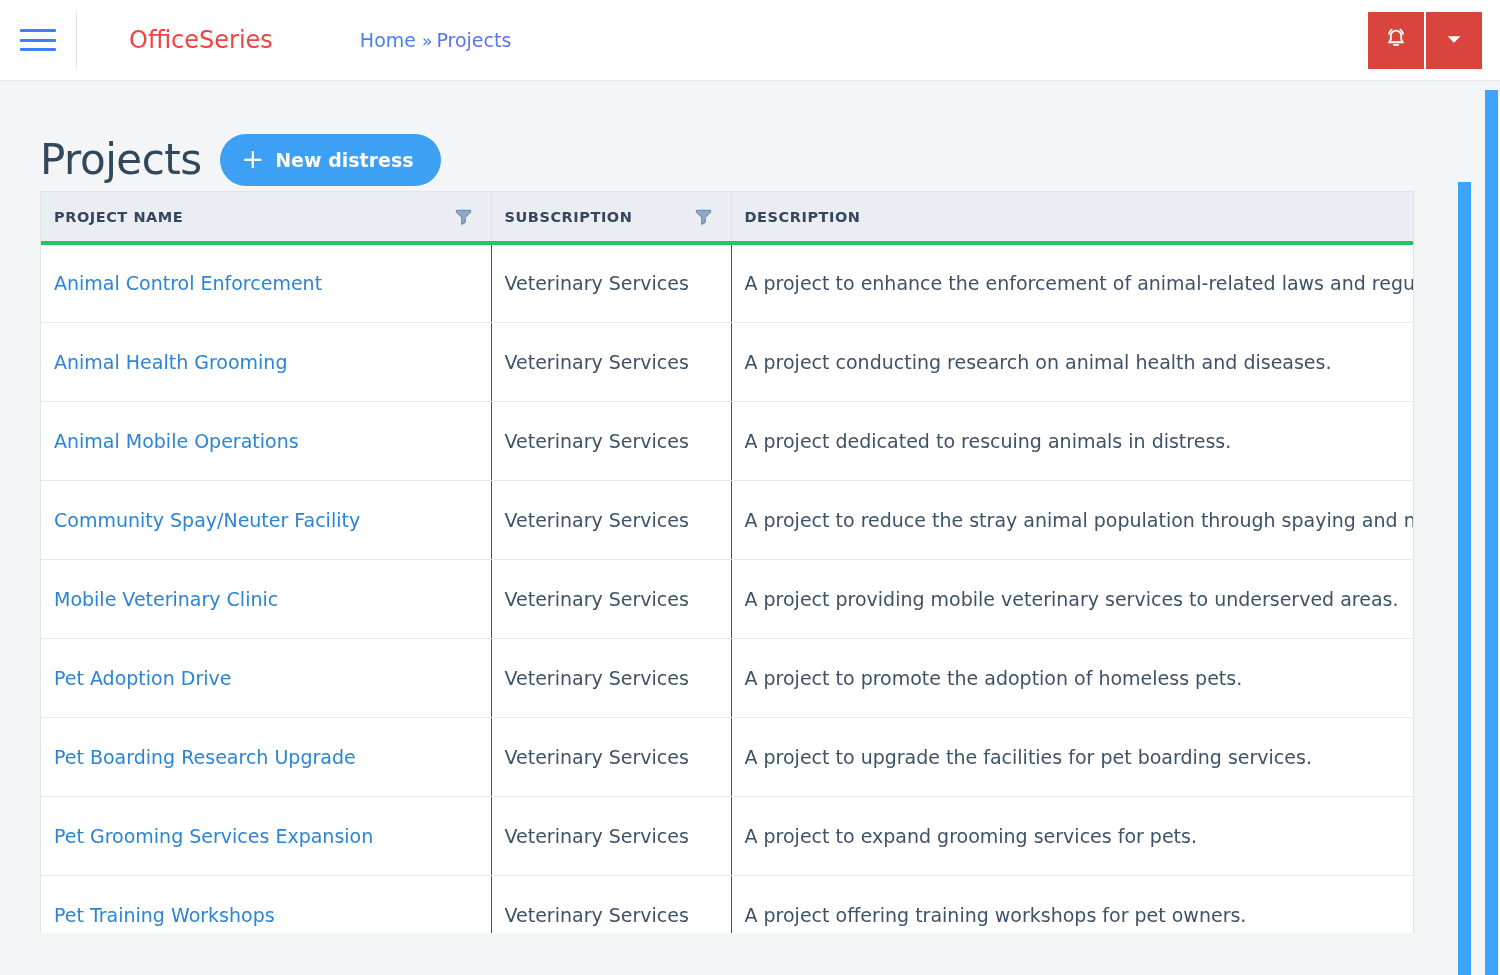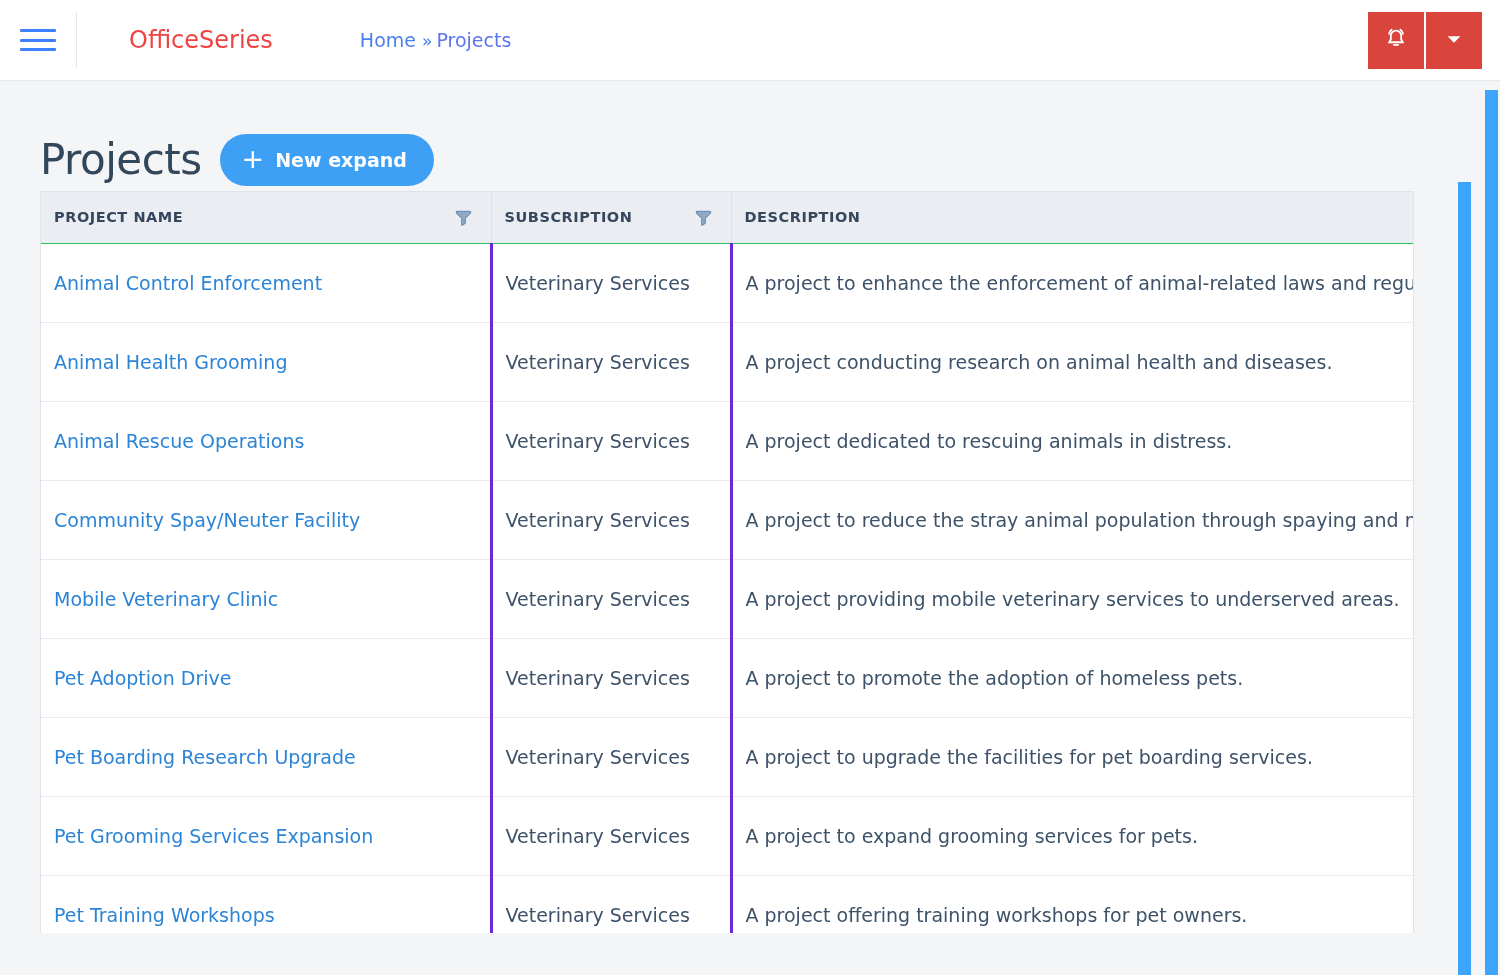--- a/index.html
+++ b/index.html
@@ -176,21 +176,21 @@
 
   table.grid {
     border-collapse: collapse;
     table-layout: fixed;
     width: 1840px;
   }
 
   table.grid thead th {
     background: #eaedf1;
     height: 51px;
-    border-bottom: 1px solid #22c55e;
+    border-bottom: 4px solid #22c55e;
     border-right: 1px solid #dfe3e8;
     padding: 0 18px 0 13px;
     text-align: center;
     font-size: 14.5px;
     font-weight: bold;
     color: #36465d;
     letter-spacing: 0.55px;
     vertical-align: middle;
     white-space: nowrap;
   }
@@ -204,21 +204,21 @@
   .filter-icon {
     flex: none;
     margin-left: 10px;
     cursor: pointer;
     line-height: 0;
   }
 
   table.grid tbody td {
     height: 79px;
     border-bottom: 1px solid #e8ebef;
-    border-right: 3px solid #6d28d9;
+    border-right: 1px solid #6d28d9;
     padding: 0 14px 0 13px;
     font-size: 19px;
     color: #3d5269;
     vertical-align: middle;
     white-space: nowrap;
     overflow: hidden;
   }
   table.grid tbody td:last-child { border-right: none; }
 
   .col-name  { width: 450px; }
@@ -297,21 +297,21 @@
     </button>
   </div>
 </div>
 
 <div class="content">
 
   <div class="page-head">
     <h1 class="page-title">Projects</h1>
     <button class="new-btn">
       <span class="plus">+</span>
-      <span>New expand</span>
+      <span>New distress</span>
     </button>
   </div>
 
   <div class="table-wrap">
     <table class="grid">
       <colgroup>
         <col class="col-name">
           <col class="col-sub">
           <col class="col-desc">
       </colgroup>
@@ -349,21 +349,21 @@
             <td class="cell-name"><a>Animal Control Enforcement</a></td>
             <td>Veterinary Services</td>
             <td>A project to enhance the enforcement of animal-related laws and regulations.</td>
           </tr>
           <tr>
             <td class="cell-name"><a>Animal Health Grooming</a></td>
             <td>Veterinary Services</td>
             <td>A project conducting research on animal health and diseases.</td>
           </tr>
           <tr>
-            <td class="cell-name"><a>Animal Rescue Operations</a></td>
+            <td class="cell-name"><a>Animal Mobile Operations</a></td>
             <td>Veterinary Services</td>
             <td>A project dedicated to rescuing animals in distress.</td>
           </tr>
           <tr>
             <td class="cell-name"><a>Community Spay/Neuter Facility</a></td>
             <td>Veterinary Services</td>
             <td>A project to reduce the stray animal population through spaying and neutering.</td>
           </tr>
           <tr>
             <td class="cell-name"><a>Mobile Veterinary Clinic</a></td>

